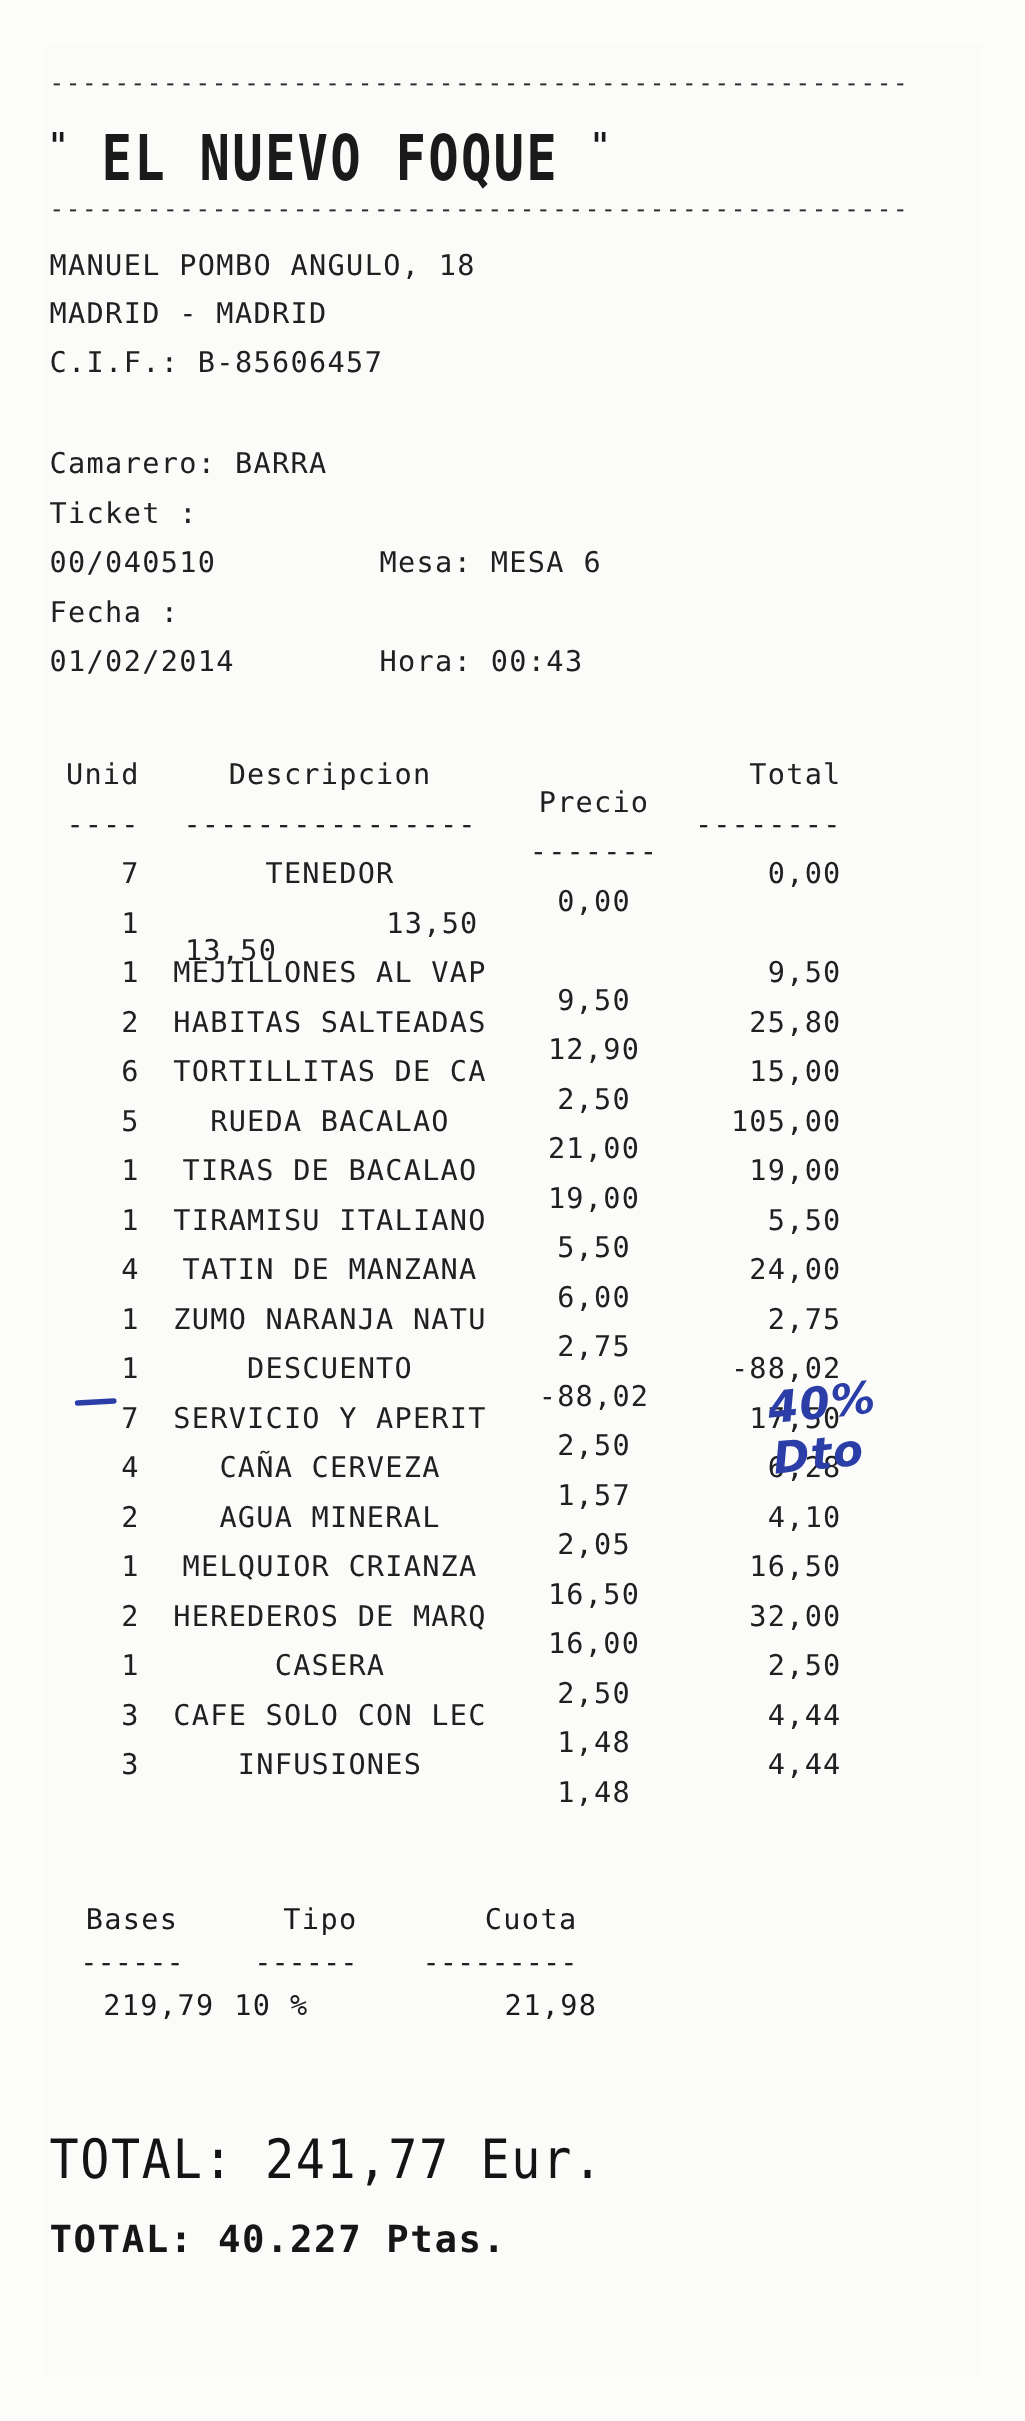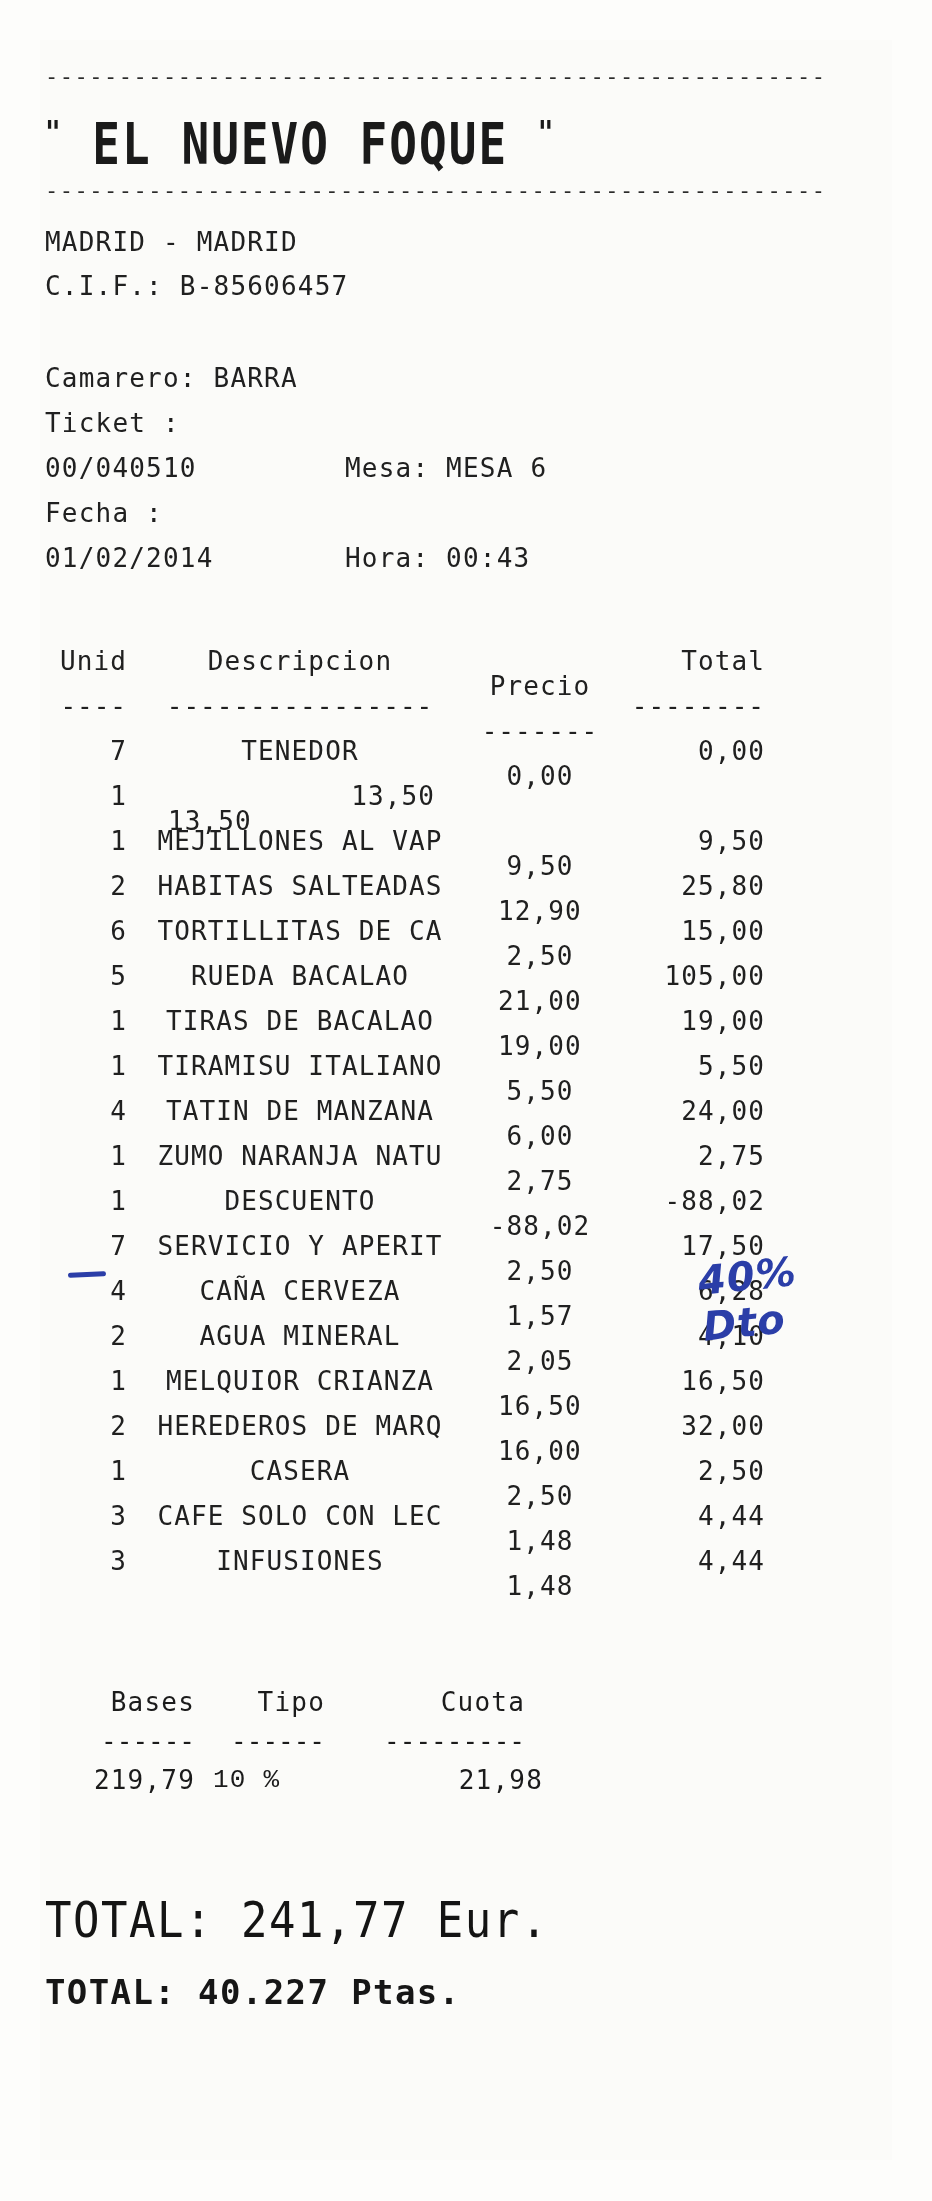--- a/index.html
+++ b/index.html
@@ -99,33 +99,33 @@
   .head-row { }
   .dash-row { letter-spacing: 1px; }
   .totals-head {
     margin-top: 96px;
     font-size: 26px;
     letter-spacing: 1.2px;
     display: flex;
     line-height: 44px;
     white-space: pre;
   }
-  .t-bases { width: 150px; text-align: right; }
+  .t-bases { width: 150px; text-align: center; }
   .t-tipo  { width: 130px; text-align: right; }
   .t-cuota { width: 200px; text-align: right; }
   .totals-dash { display: flex; line-height: 34px; white-space: pre; font-size: 26px;}
   .totals-vals {
     display: flex;
     line-height: 44px;
     white-space: pre;
     font-size: 26px;
     letter-spacing: 1.2px;
   }
   .v-bases { width: 150px; text-align: right; padding-right: 18px;}
-  .v-tipo  { width: 130px; text-align: left; font-family: Liberation Mono, monospace; }
+  .v-tipo  { width: 130px; text-align: left; }
   .v-cuota { width: 200px; text-align: right; padding-right: 36px;}
   .grand {
     margin-top: 86px;
     font-size: 44px;
     letter-spacing: 1.5px;
     line-height: 58px;
     color: #141414;
     transform: scaleY(1.12);
     transform-origin: left top;
   }
@@ -171,20 +171,21 @@
 
       <div class="shop-name">
         <span class="q">"</span>
         <span>EL NUEVO FOQUE</span>
         <span class="q">"</span>
       </div>
 
       <div class="rule">-----------------------------------------------------</div>
 
       <div class="addr">
+        <div>MANUEL POMBO ANGULO, 18</div>
         <div>MADRID - MADRID</div>
         <div>C.I.F.: B-85606457</div>
       </div>
 
       <div class="spacer-md"></div>
 
       <div class="meta">
         <div>Camarero: BARRA</div>
         <div>
           <span class="col2">Ticket  : 00/040510</span><span>Mesa: MESA 6</span>

